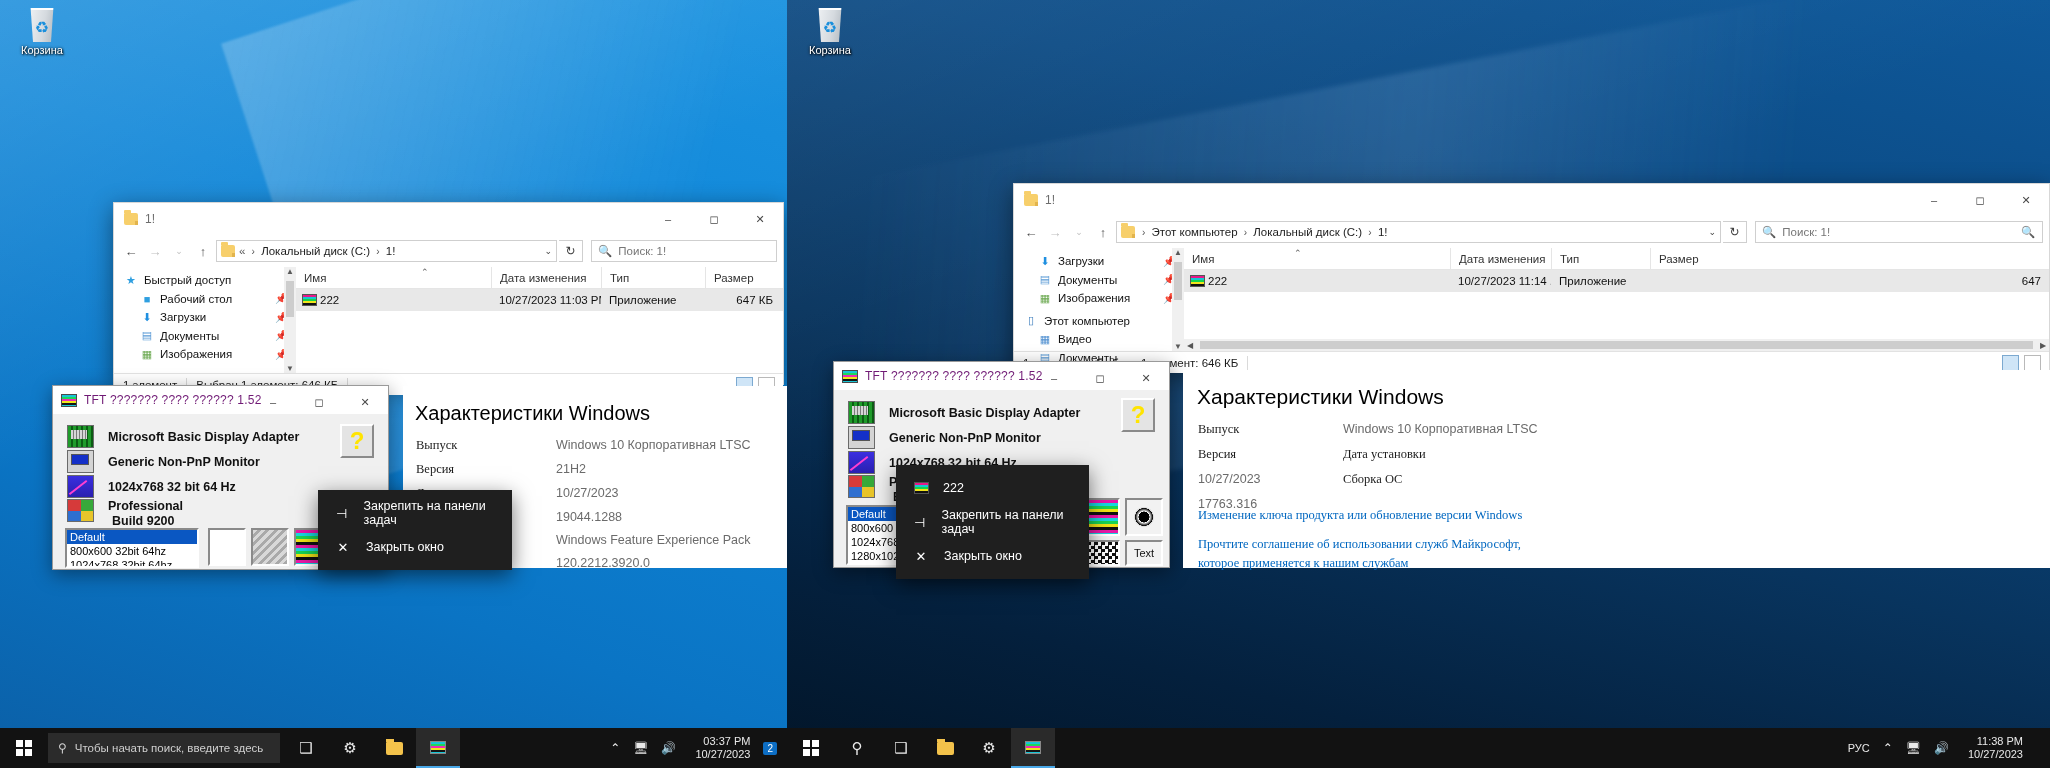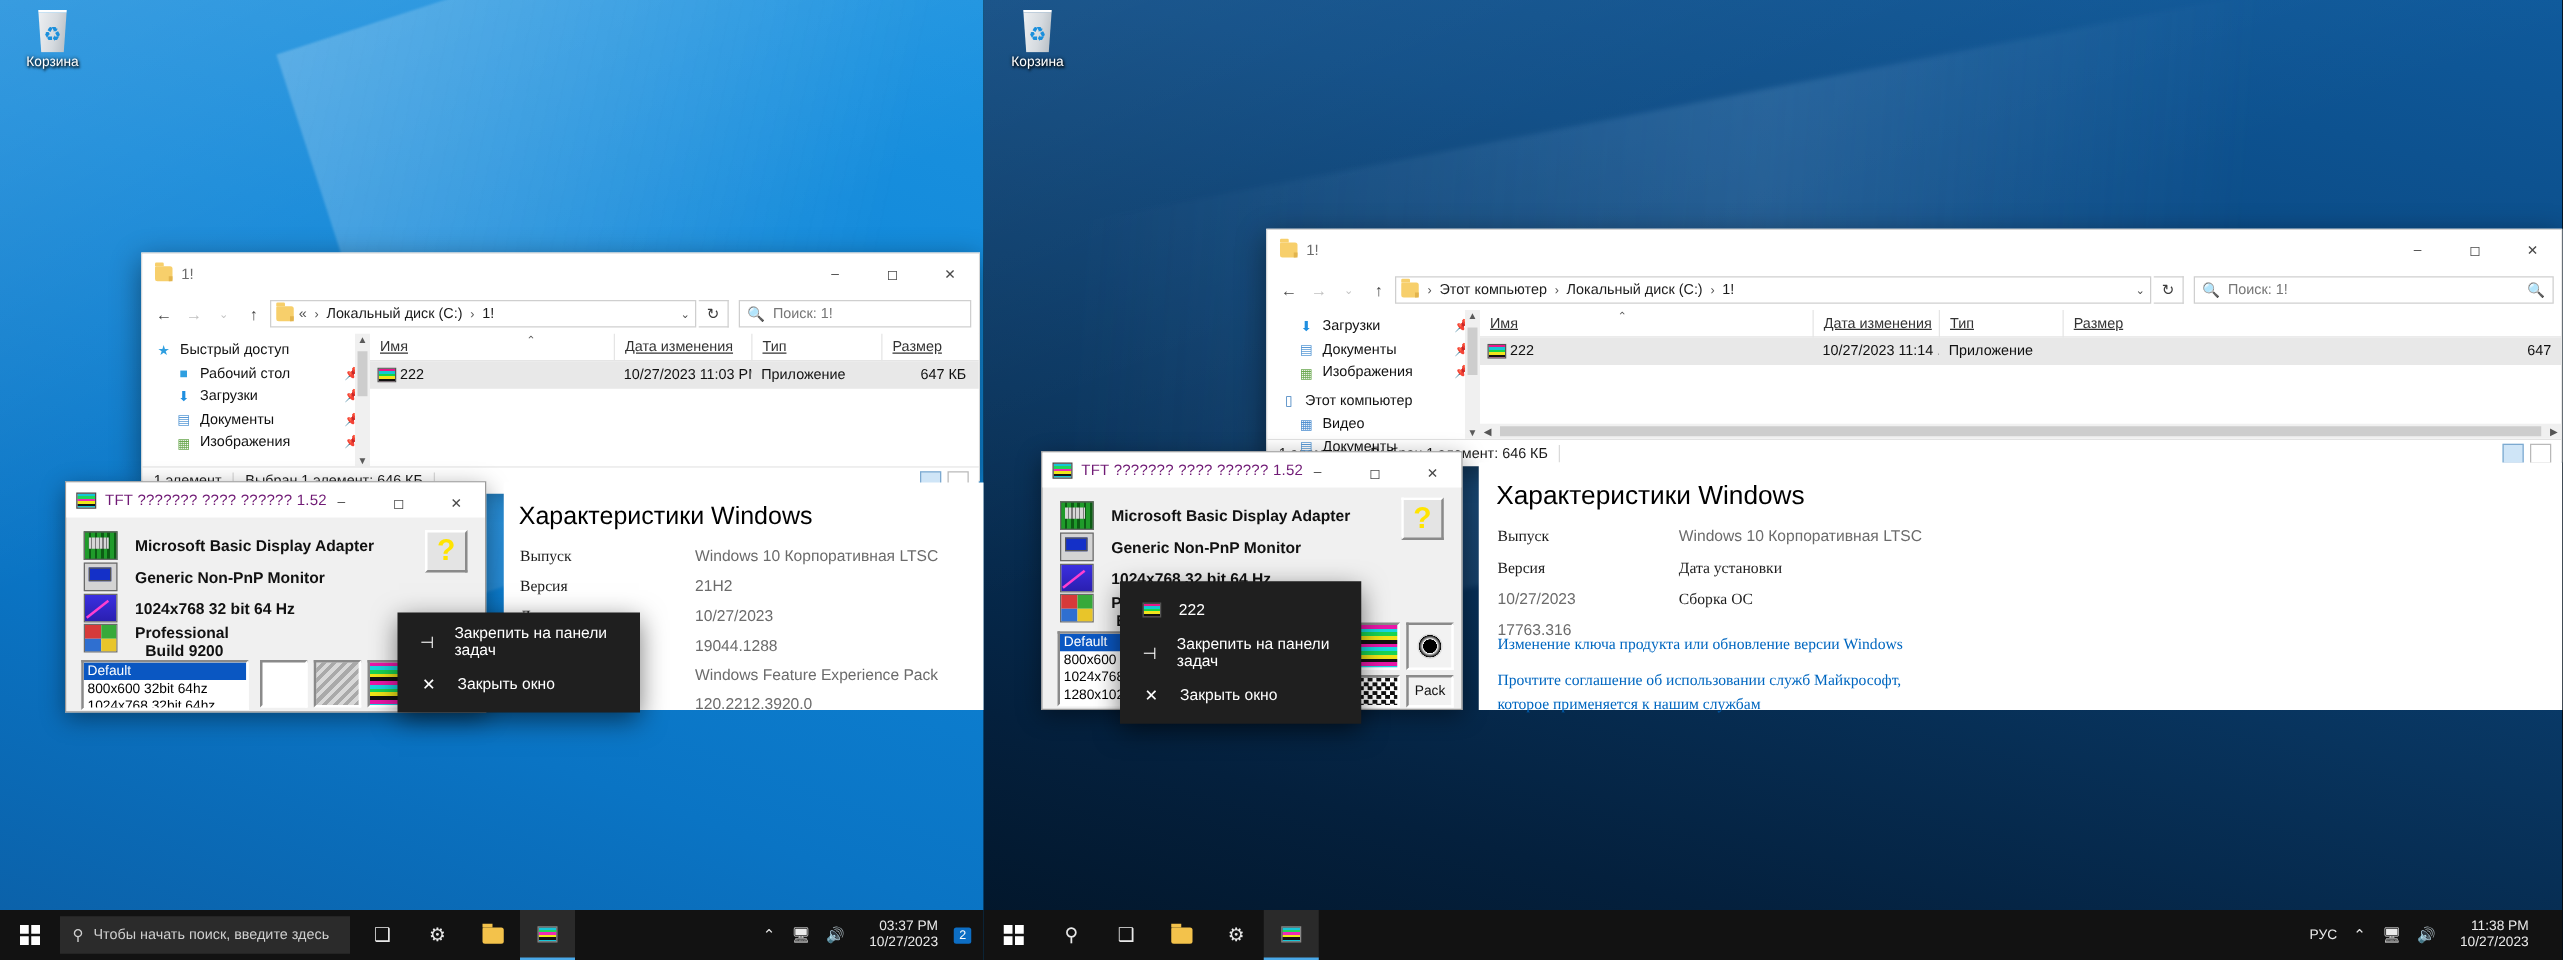--- a/index.html
+++ b/index.html
@@ -86,21 +86,21 @@
   .nav-ico { width:14px; text-align:center; font-size:11px; }
   .vscroll { position:absolute; right:0; top:0; bottom:0; width:12px; background:#f0f0f0;
              display:flex; flex-direction:column; align-items:center; justify-content:space-between;
              font-size:8px; color:#5a5a5a; }
   .vscroll .thumb { position:absolute; left:2px; width:8px; background:#cdcdcd; }
 
   .list-pane { flex:1; background:#fff; position:relative; min-width:0; }
   .cols { height:22px; display:flex; align-items:center; font-size:11.5px; color:#333;
           border-bottom:1px solid #e5e5e5; }
   .cols > div { padding-left:8px; border-left:1px solid #e5e5e5; height:22px; line-height:22px;
-                overflow:hidden; white-space:nowrap;text-decoration:underline;}
+                overflow:hidden; white-space:nowrap;}
   .cols > div:first-child { border-left:none; }
   .row { height:22px; display:flex; align-items:center; font-size:11.5px; color:#111; background:#e8e8e8; }
   .row > div { padding-left:8px; overflow:hidden; white-space:nowrap; }
   .fileico { width:15px; height:12px; margin-left:6px; margin-right:3px; display:inline-block;
     background:repeating-linear-gradient(to bottom,#e8178a 0 2px,#14c8d2 2px 4px,#14d44a 4px 6px,#f2e41c 6px 8px,#111 8px 10px);
     border:1px solid #555; }
   .statusbar { height:22px; border-top:1px solid #e2e2e2; display:flex; align-items:center;
                font-size:11.5px; color:#1b1b1b; background:#fff; }
   .statusbar span { padding:0 9px; border-right:1px solid #dadada; line-height:14px; }
   .statusbar .views { margin-left:auto; display:flex; gap:5px; padding-right:8px; }
@@ -316,21 +316,21 @@
         <span class="txt">Microsoft Basic Display Adapter</span>
       </div>
       <div class="tft-row">
         <span class="ic ic-monitor"></span>
         <span class="txt">Generic Non-PnP Monitor</span>
       </div>
       <div class="tft-row">
         <span class="ic ic-res"></span>
         <span class="txt">1024x768 32 bit 64 Hz</span>
       </div>
-      <div class="tft-row" style="height:32px; align-items:flex-start;text-align:center;">
+      <div class="tft-row" style="height:32px; align-items:flex-start;">
         <span class="ic ic-win">
             <i></i>
             <i></i>
             <i></i>
             <i></i>
           </span>
         <span style="display:flex;flex-direction:column;line-height:15px;">
           <span class="txt">Professional</span>
           <span class="txt" style="padding-left:4px">Build 9200</span>
         </span>
@@ -575,21 +575,21 @@
       <div class="sel">Default</div>
       <div>800x600  32</div>
       <div>1024x768</div>
       <div>1280x1024</div>
       <div>1600x1200</div>
     </div>
     <div class="sw sw-bars" style="left:248px; top:136px; width:38px; height:38px;"></div>
     <div class="sw sw-dot" style="left:291px; top:136px; width:38px; height:38px;"></div>
     <div class="sw sw-chk" style="left:248px; top:178px; width:38px; height:26px;"></div>
     <div class="sw sw-txt" style="left:291px; top:178px; width:38px; height:26px;">
-      <span>Pack</span>
+      <span>Text</span>
     </div>
   </div>
 
   <div class="specs" style="left:396px; top:370px; width:867px; height:198px;">
     <div class="h1" style="position:absolute; left:14px; top:15px; font-size:21px;">Характеристики Windows</div>
     <div class="grid" style="position:absolute; left:15px; top:52px; right:8px;
          grid-template-columns:145px 1fr; row-gap:10px;">
       <div class="k">Выпуск</div>
       <div class="v">Windows 10 Корпоративная LTSC</div>
       <div class="k">Версия</div>

